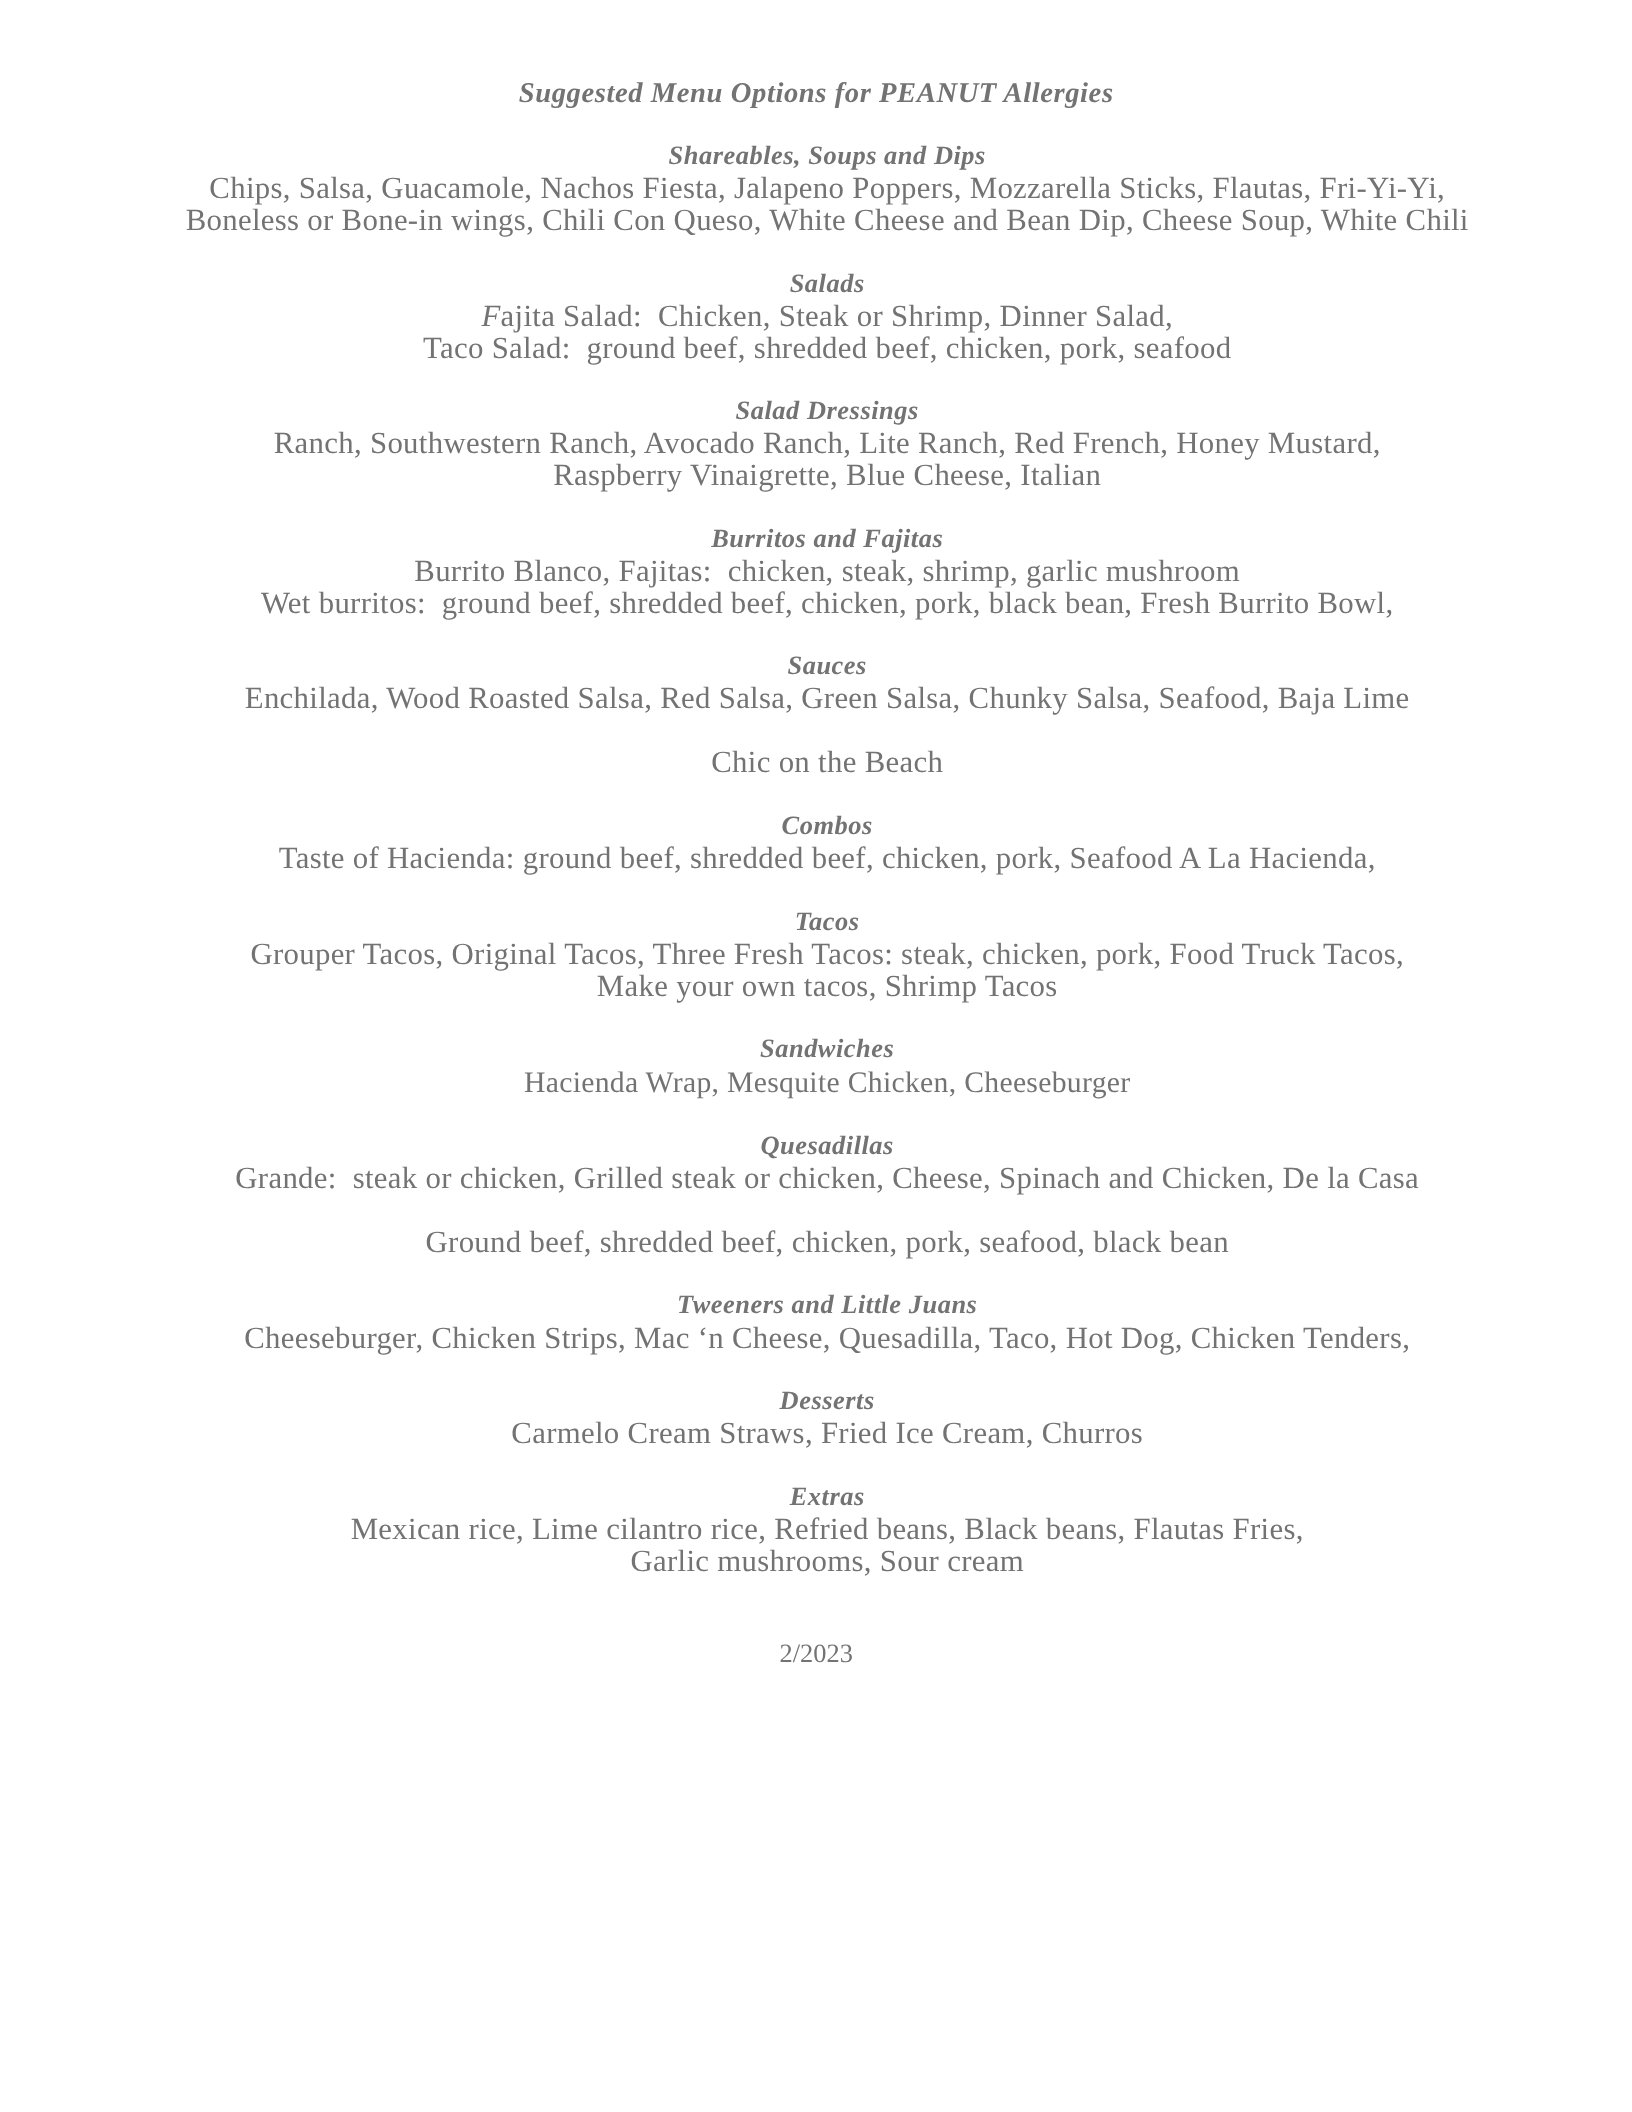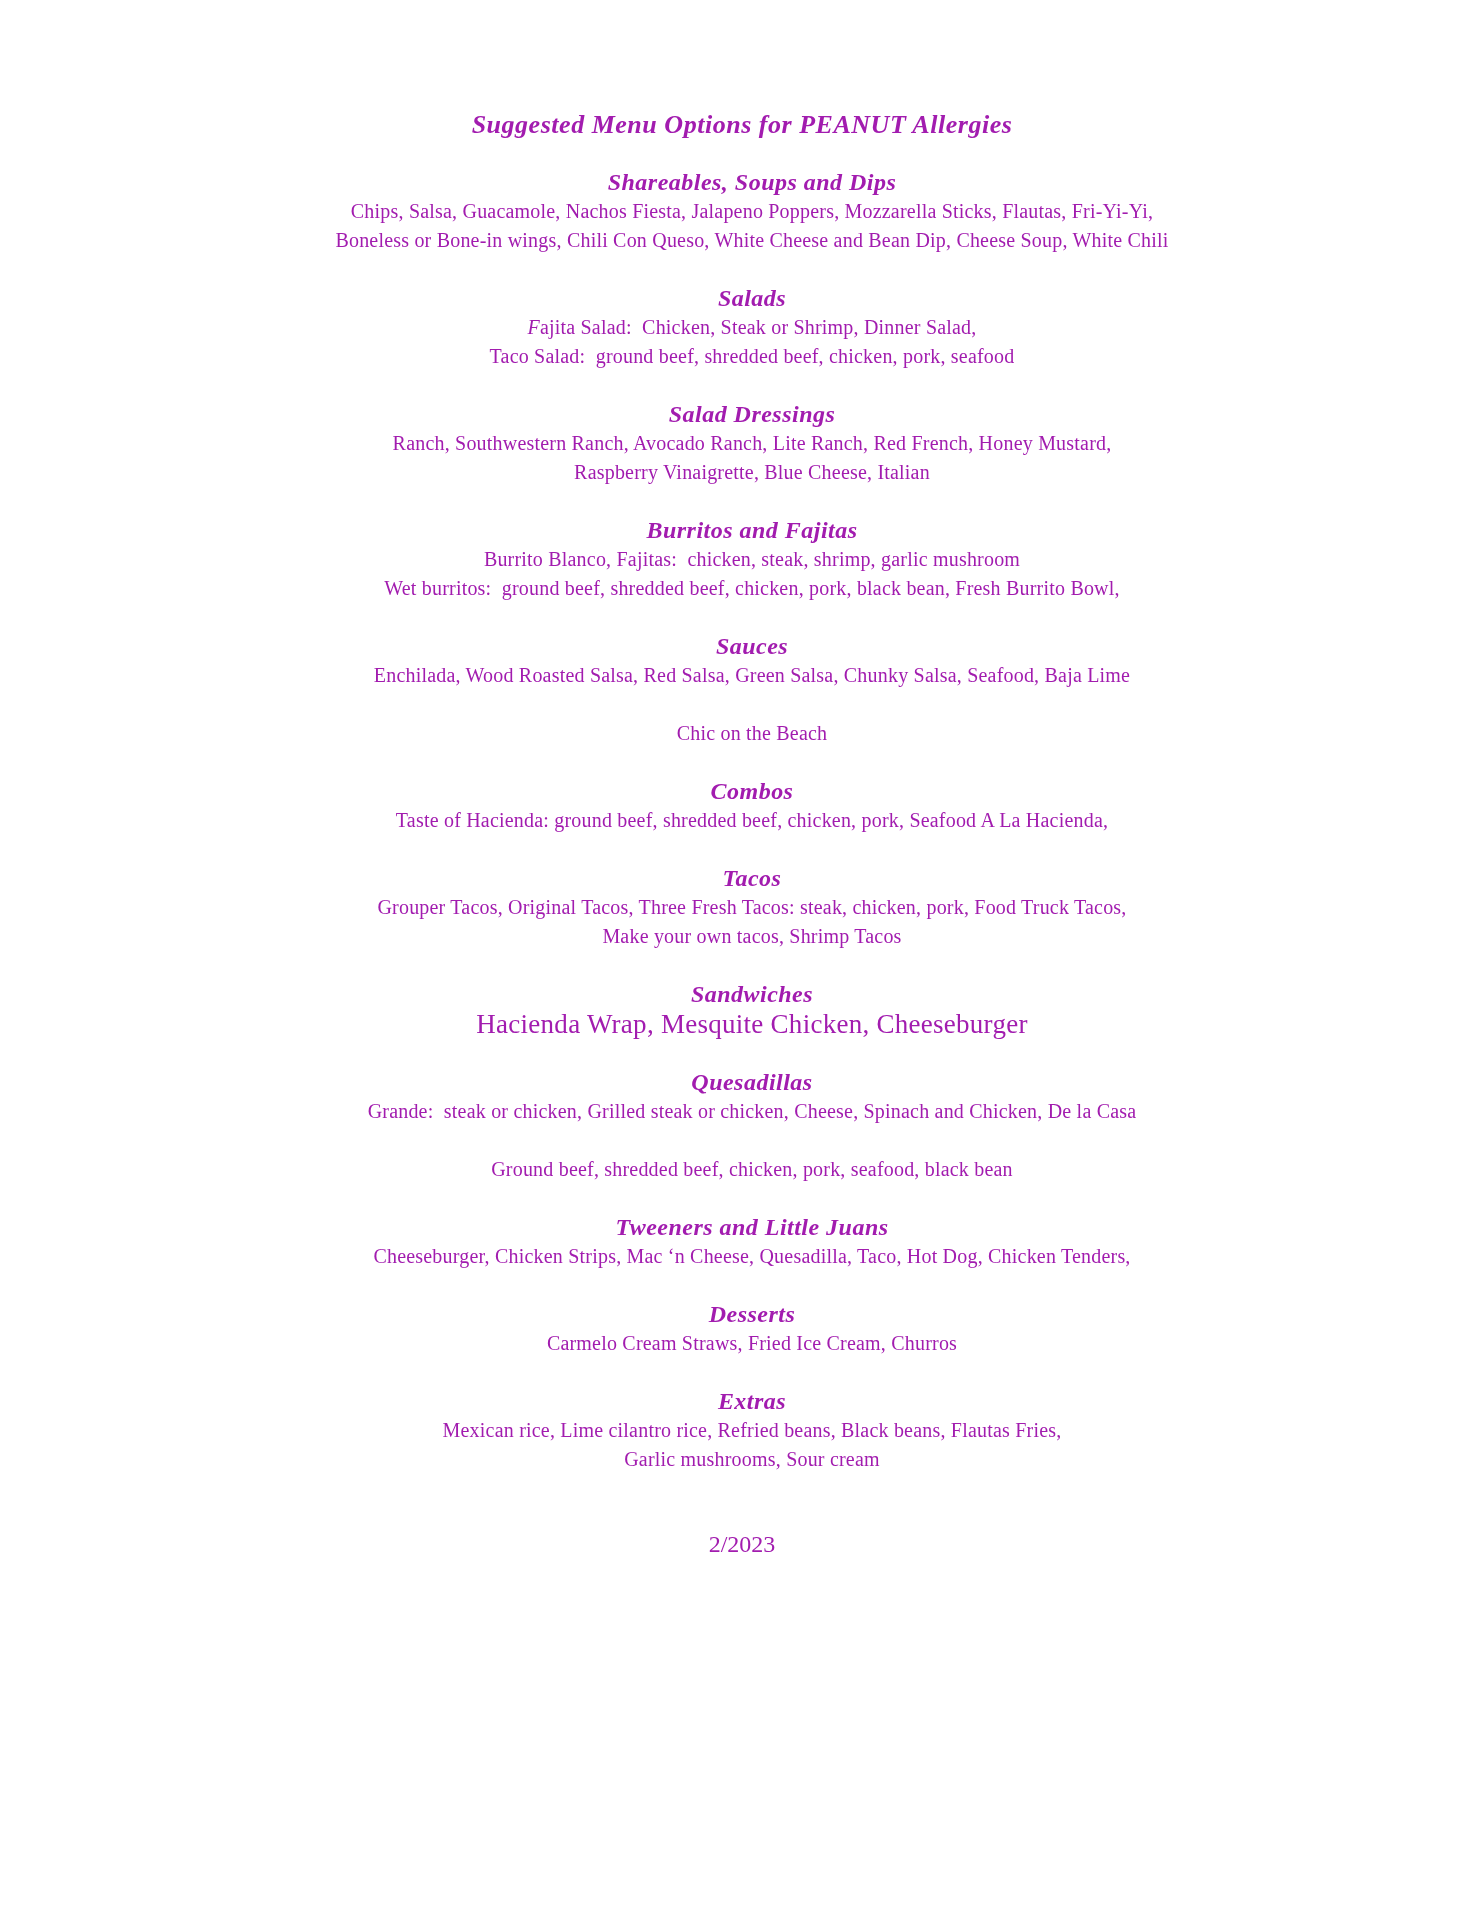--- a/index.html
+++ b/index.html
@@ -7,25 +7,25 @@
     margin: 0;
     padding: 0;
     background: #ffffff;
   }
   .page {
     position: relative;
     width: 1484px;
     height: 1716px;
     margin: 0 auto;
     background: #ffffff;
-    color: #a21caf;
+    color: #737373;
     font-family: "Liberation Serif", "DejaVu Serif", serif;
     text-align: center;
     box-sizing: border-box;
-    padding-top: 110px;
+    padding-top: 70px;
     overflow: hidden;
   }
   .doc-title {
     font-size: 26px;
     line-height: 29px;
     font-weight: bold;
     font-style: italic;
     margin-bottom: 5px;
     letter-spacing: 0.02em;
   }
@@ -34,21 +34,21 @@
     margin-left: 20px;
   }
   .heading {
     font-size: 24px;
     line-height: 29px;
     font-weight: bold;
     font-style: italic;
     letter-spacing: 0.02em;
   }
   .line {
-    font-size: 20px;
+    font-size: 28px;
     line-height: 29px;
     white-space: pre-wrap;
     letter-spacing: 0.01em;
   }
   .line.large {
     font-size: 27px;
     line-height: 30px;
   }
   
   .first-letter-italic::first-letter {

